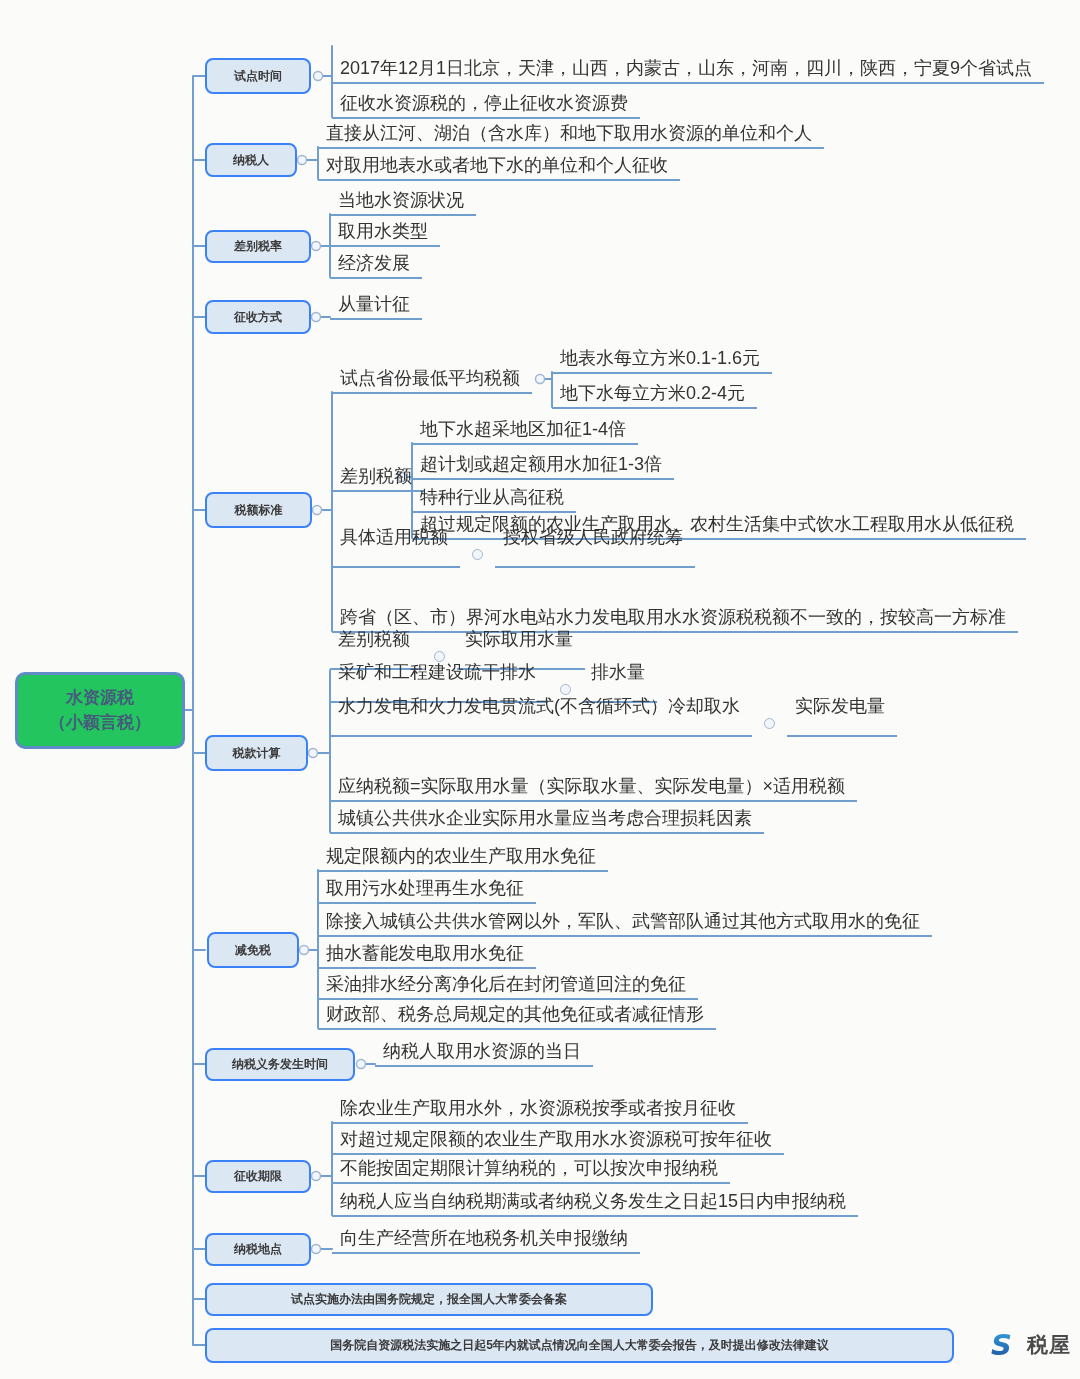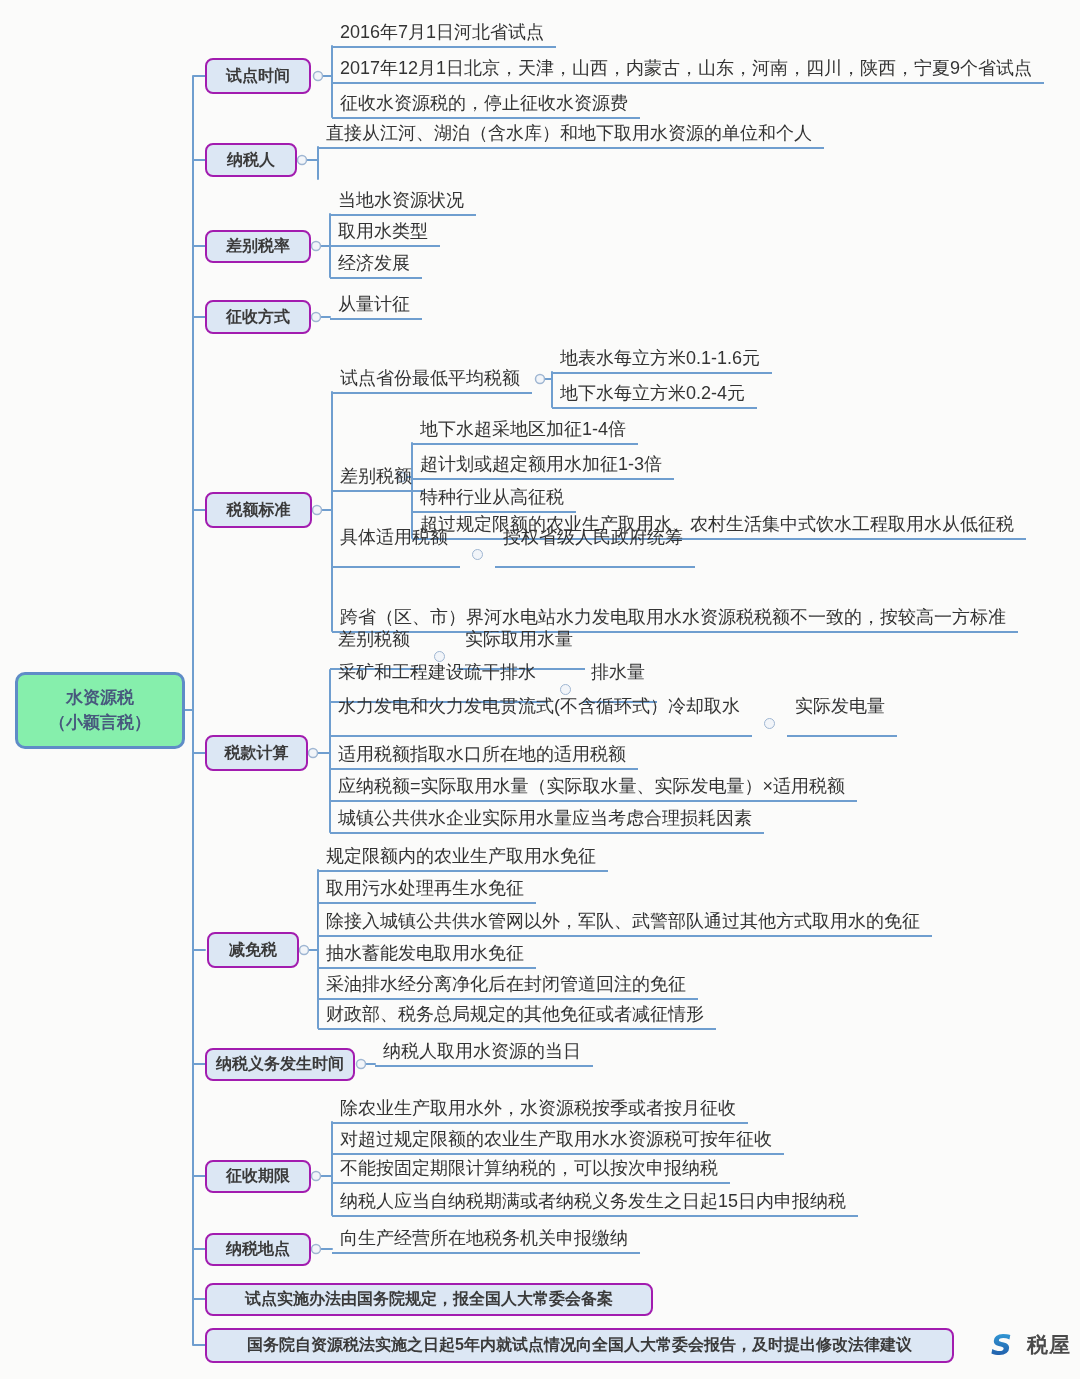--- a/index.html
+++ b/index.html
@@ -8,29 +8,29 @@
     background:#fbfbfa;
     font-family:"Liberation Sans","DejaVu Sans",sans-serif;
     overflow:hidden;
   }
   #canvas { position:absolute; inset:0; width:1080px; height:1379px; }
   svg.wires { position:absolute; left:0; top:0; z-index:0; }
 
   .box {
     position:absolute; z-index:2; box-sizing:border-box;
     display:flex; align-items:center; justify-content:center;
-    background:#dce7f4; border:2px solid #a21caf; border-radius:8px;
-    font-size:16px; font-weight:600; color:#3a3a3a; white-space:nowrap;
+    background:#dce7f4; border:2px solid #3b82f6; border-radius:8px;
+    font-size:12px; font-weight:600; color:#3a3a3a; white-space:nowrap;
     padding:0 8px;
   }
   .root {
     position:absolute; z-index:2; box-sizing:border-box;
     left:15px; top:672px; width:170px; height:77px;
     display:flex; flex-direction:column; align-items:center; justify-content:center;
-    background:#86efac; border:3px solid #5f8cc7; border-radius:10px;
+    background:#22c55e; border:3px solid #5f8cc7; border-radius:10px;
     font-size:17px; font-weight:700; color:#47597d; line-height:1.45;
     white-space:nowrap;
   }
   .leaf {
     position:absolute; z-index:2; height:26px; line-height:25px;
     font-size:18px; color:#333; white-space:nowrap;
     border-bottom:2.5px solid #6f9ecf; padding:0 12px 0 8px;
   }
   .row { position:absolute; z-index:2; display:flex; align-items:flex-end; height:26px; }
   .row .leafi {
@@ -99,25 +99,25 @@
   <div class="box" style="left:205px;top:300px;width:106px;height:34px">征收方式</div>
   <div class="box" style="left:205px;top:492px;width:107px;height:36px">税额标准</div>
   <div class="box" style="left:205px;top:735px;width:103px;height:36px">税款计算</div>
   <div class="box" style="left:207px;top:932px;width:92px;height:36px">减免税</div>
   <div class="box" style="left:205px;top:1048px;width:150px;height:33px">纳税义务发生时间</div>
   <div class="box" style="left:205px;top:1160px;width:106px;height:33px">征收期限</div>
   <div class="box" style="left:205px;top:1233px;width:106px;height:33px">纳税地点</div>
   <div class="box" style="left:205px;top:1283px;width:448px;height:33px">试点实施办法由国务院规定，报全国人大常委会备案</div>
   <div class="box" style="left:205px;top:1328px;width:749px;height:35px">国务院自资源税法实施之日起5年内就试点情况向全国人大常委会报告，及时提出修改法律建议</div>
 
-  <div class="leaf" style="left:332px;top:20px">2016年7月1日河北省试点</div>
   <div class="leaf" style="left:332px;top:56px">2017年12月1日北京，天津，山西，内蒙古，山东，河南，四川，陕西，宁夏9个省试点</div>
   <div class="leaf" style="left:332px;top:91px">征收水资源税的，停止征收水资源费</div>
 
   <div class="leaf" style="left:318px;top:121px">直接从江河、湖泊（含水库）和地下取用水资源的单位和个人</div>
+  <div class="leaf" style="left:318px;top:153px">对取用地表水或者地下水的单位和个人征收</div>
 
   <div class="leaf" style="left:330px;top:188px">当地水资源状况</div>
   <div class="leaf" style="left:330px;top:219px">取用水类型</div>
   <div class="leaf" style="left:330px;top:251px">经济发展</div>
 
   <div class="leaf" style="left:330px;top:292px">从量计征</div>
 
   <div class="leaf" style="left:332px;top:366px">试点省份最低平均税额</div>
   <div class="leaf" style="left:552px;top:346px">地表水每立方米0.1-1.6元</div>
   <div class="leaf" style="left:552px;top:381px">地下水每立方米0.2-4元</div>
@@ -143,21 +143,20 @@
   <div class="row" style="left:330px;top:677px">
     <span class="leafi">采矿和工程建设疏干排水</span>
     <span class="dot"></span>
     <span class="leafi">排水量</span>
   </div>
   <div class="row" style="left:330px;top:711px">
     <span class="leafi">水力发电和火力发电贯流式(不含循环式）冷却取水</span>
     <span class="dot"></span>
     <span class="leafi">实际发电量</span>
   </div>
-  <div class="leaf" style="left:330px;top:742px">适用税额指取水口所在地的适用税额</div>
   <div class="leaf" style="left:330px;top:774px">应纳税额=实际取用水量（实际取水量、实际发电量）×适用税额</div>
   <div class="leaf" style="left:330px;top:806px">城镇公共供水企业实际用水量应当考虑合理损耗因素</div>
 
   <div class="leaf" style="left:318px;top:844px">规定限额内的农业生产取用水免征</div>
   <div class="leaf" style="left:318px;top:876px">取用污水处理再生水免征</div>
   <div class="leaf" style="left:318px;top:909px">除接入城镇公共供水管网以外，军队、武警部队通过其他方式取用水的免征</div>
   <div class="leaf" style="left:318px;top:941px">抽水蓄能发电取用水免征</div>
   <div class="leaf" style="left:318px;top:1002px">财政部、税务总局规定的其他免征或者减征情形</div>
   <div class="leaf" style="left:318px;top:972px">采油排水经分离净化后在封闭管道回注的免征</div>
 

